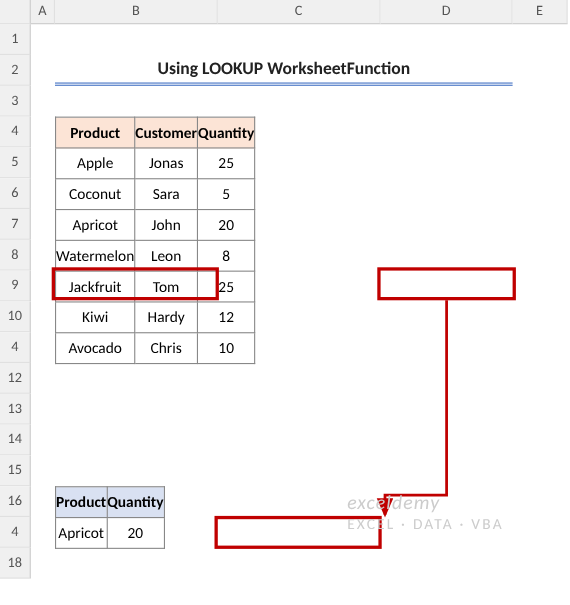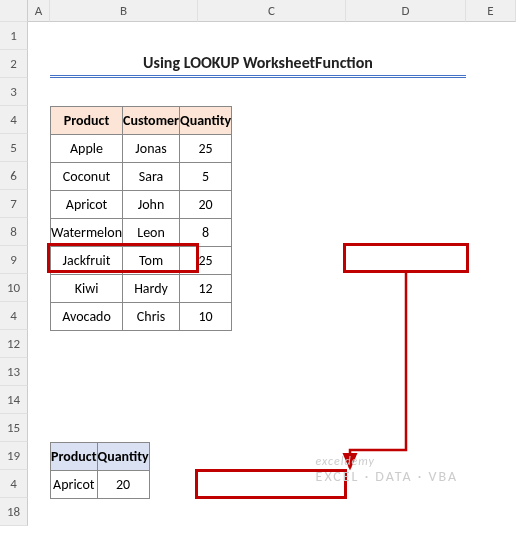--- a/index.html
+++ b/index.html
@@ -79,21 +79,21 @@
   <div class="row-header">6</div>
   <div class="row-header">7</div>
   <div class="row-header">8</div>
   <div class="row-header">9</div>
   <div class="row-header">10</div>
   <div class="row-header">4</div>
   <div class="row-header">12</div>
   <div class="row-header">13</div>
   <div class="row-header">14</div>
   <div class="row-header">15</div>
-  <div class="row-header">19</div>
+  <div class="row-header">16</div>
   <div class="row-header">4</div>
   <div class="row-header">18</div>
 </div>
 
 <div class="content">
   <div class="title-wrap">
     <span class="title">Using LOOKUP WorksheetFunction</span>
   </div>
 
   <table class="main-table">
@@ -162,15 +162,15 @@
 <svg class="arrow-svg" width="518" height="550">
   <defs>
     <marker id="arrowhead" markerWidth="8" markerHeight="8" refX="6" refY="3" orient="auto">
       <polygon points="0 0, 7 3, 0 6" fill="#C00000"></polygon>
     </marker>
   </defs>
   <path d="M 406 273 L 406 450 L 350 450 L 350 468" stroke="#C00000" stroke-width="2.5" fill="none" marker-end="url(#arrowhead)"></path>
 </svg>
 
 <div class="watermark">
-  <div style="font-size:12px; font-style:italic;">exceldemy</div>
+  <div style="font-size:18px; font-style:italic;">exceldemy</div>
   <div style="font-size:14px; letter-spacing:2px;">EXCEL · DATA · VBA</div>
 </div>
 
 </body></html>

